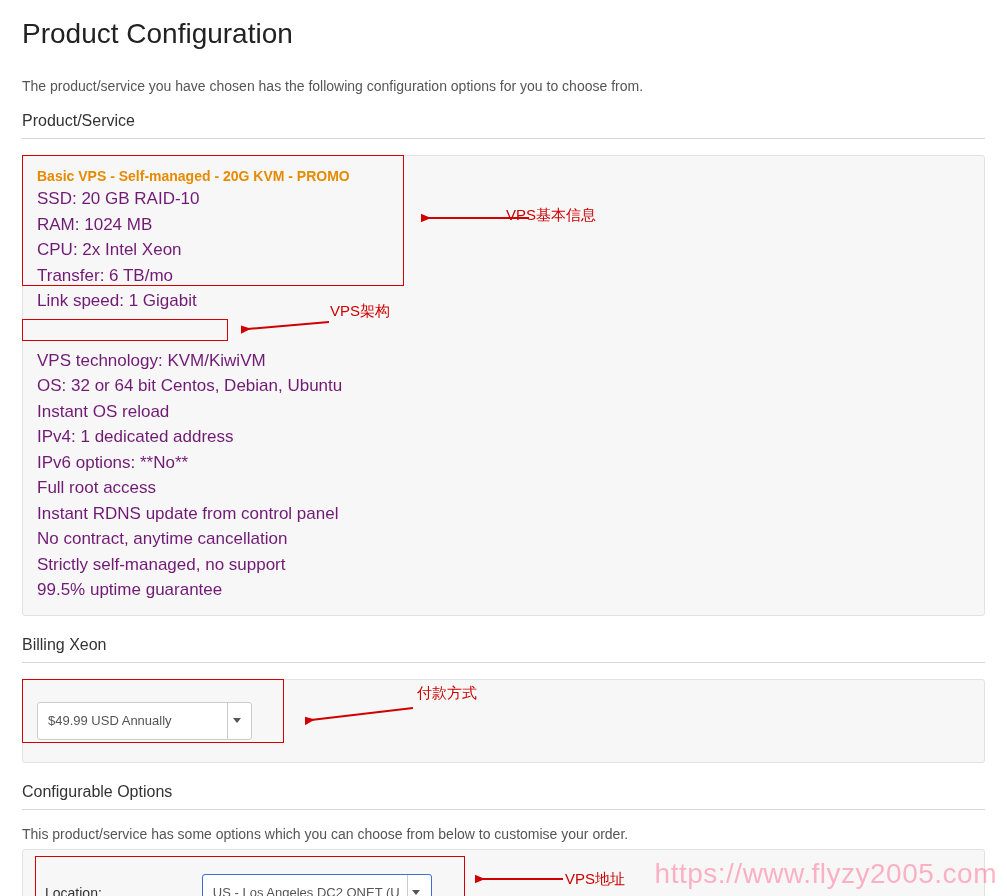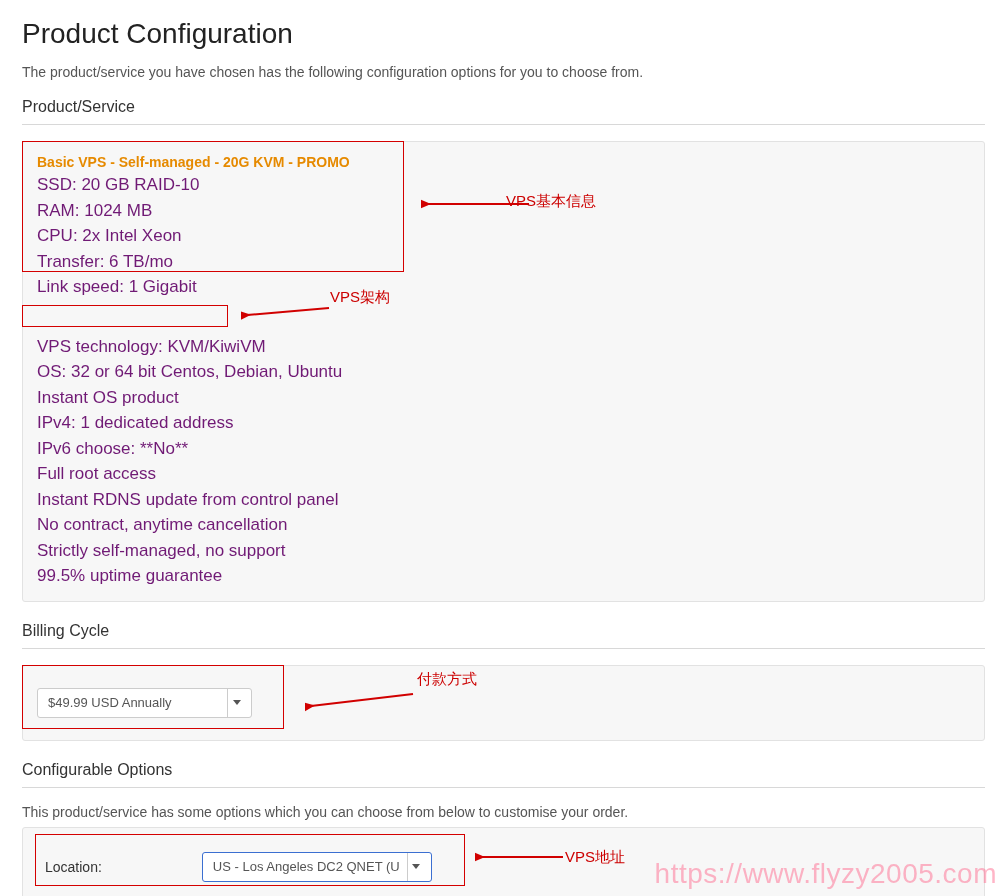--- a/index.html
+++ b/index.html
@@ -14,21 +14,21 @@
     .page {
       background: #fff;
       margin: 0;
       padding: 18px 22px 30px 22px;
       min-height: 870px;
     }
     .page-title {
       font-size: 28px;
       font-weight: 300;
       color: #222;
-      margin-bottom: 14px;
+      margin-bottom: 28px;
     }
     .page-desc {
       font-size: 14px;
       color: #555;
       margin-bottom: 18px;
     }
     .section-title {
       font-size: 16px;
       font-weight: 400;
       color: #333;
@@ -61,21 +61,21 @@
     .red-outline-main {
       border: 1.5px solid #d40000;
       position: absolute;
       pointer-events: none;
     }
     .select-wrap {
       background: #fff;
       border: 1px solid #ccc;
       border-radius: 3px;
       width: 215px;
-      height: 30px;
+      height: 38px;
       display: flex;
       align-items: center;
       padding: 0 6px 0 10px;
       font-size: 13px;
       color: #555;
       position: relative;
     }
     .select-wrap .sel-text {
       flex: 1;
       white-space: nowrap;
@@ -162,23 +162,23 @@
         <div class="spec-line">SSD: 20 GB RAID-10</div>
         <div class="spec-line">RAM: 1024 MB</div>
         <div class="spec-line">CPU: 2x Intel Xeon</div>
         <div class="spec-line">Transfer: 6 TB/mo</div>
         <div class="spec-line">Link speed: 1 Gigabit</div>
       </div>
     <div style="height:34px;"></div>
     <div class="spec-line">VPS technology: KVM/KiwiVM</div>
     <div id="specs2">
         <div class="spec-line">OS: 32 or 64 bit Centos, Debian, Ubuntu</div>
-        <div class="spec-line">Instant OS product</div>
+        <div class="spec-line">Instant OS reload</div>
         <div class="spec-line">IPv4: 1 dedicated address</div>
-        <div class="spec-line">IPv6 choose: **No**</div>
+        <div class="spec-line">IPv6 options: **No**</div>
         <div class="spec-line">Full root access</div>
         <div class="spec-line">Instant RDNS update from control panel</div>
         <div class="spec-line">No contract, anytime cancellation</div>
         <div class="spec-line">Strictly self-managed, no support</div>
         <div class="spec-line">99.5% uptime guarantee</div>
       </div>
 
     <div class="red-outline-main" style="left:-1px; top:-1px; width:382px; height:131px;"></div>
     <div class="red-outline-main" style="left:-1px; top:163px; width:206px; height:22px;"></div>
 
@@ -196,21 +196,21 @@
       <defs>
           <marker id="ah2" markerWidth="12" markerHeight="10" refX="2" refY="5" orient="auto">
             <polygon points="12,0 0,5 12,10" fill="#d10000"></polygon>
           </marker>
         </defs>
       <line x1="88" y1="6" x2="6" y2="13" stroke="#d10000" stroke-width="2" marker-end="url(#ah2)"></line>
     </svg>
     <span class="annot" style="left:307px; top:146px;">VPS架构</span>
   </div>
 
-  <div class="section-title">Billing Cycle</div>
+  <div class="section-title">Billing Xeon</div>
   <hr class="section-rule">
 
   <div class="panel" style="padding:22px 14px;">
     <div class="select-wrap">
       <span class="sel-text">$49.99 USD Annually</span>
       <span class="caret-box">
           <span class="caret"></span>
         </span>
     </div>
     <div class="red-outline-main" style="left:-1px; top:-1px; width:262px; height:64px;"></div>

